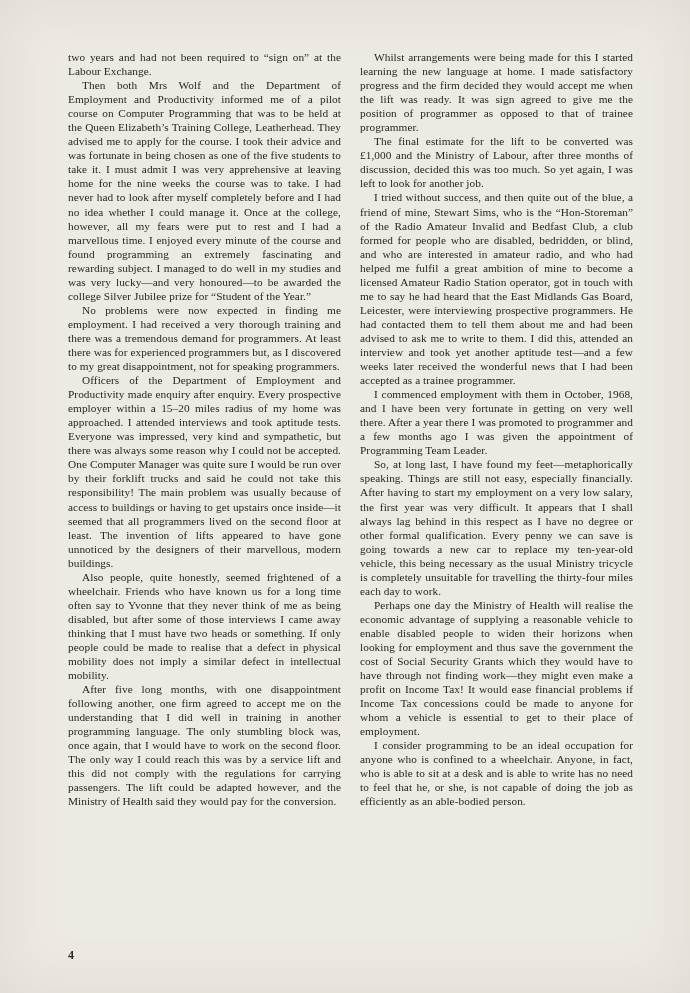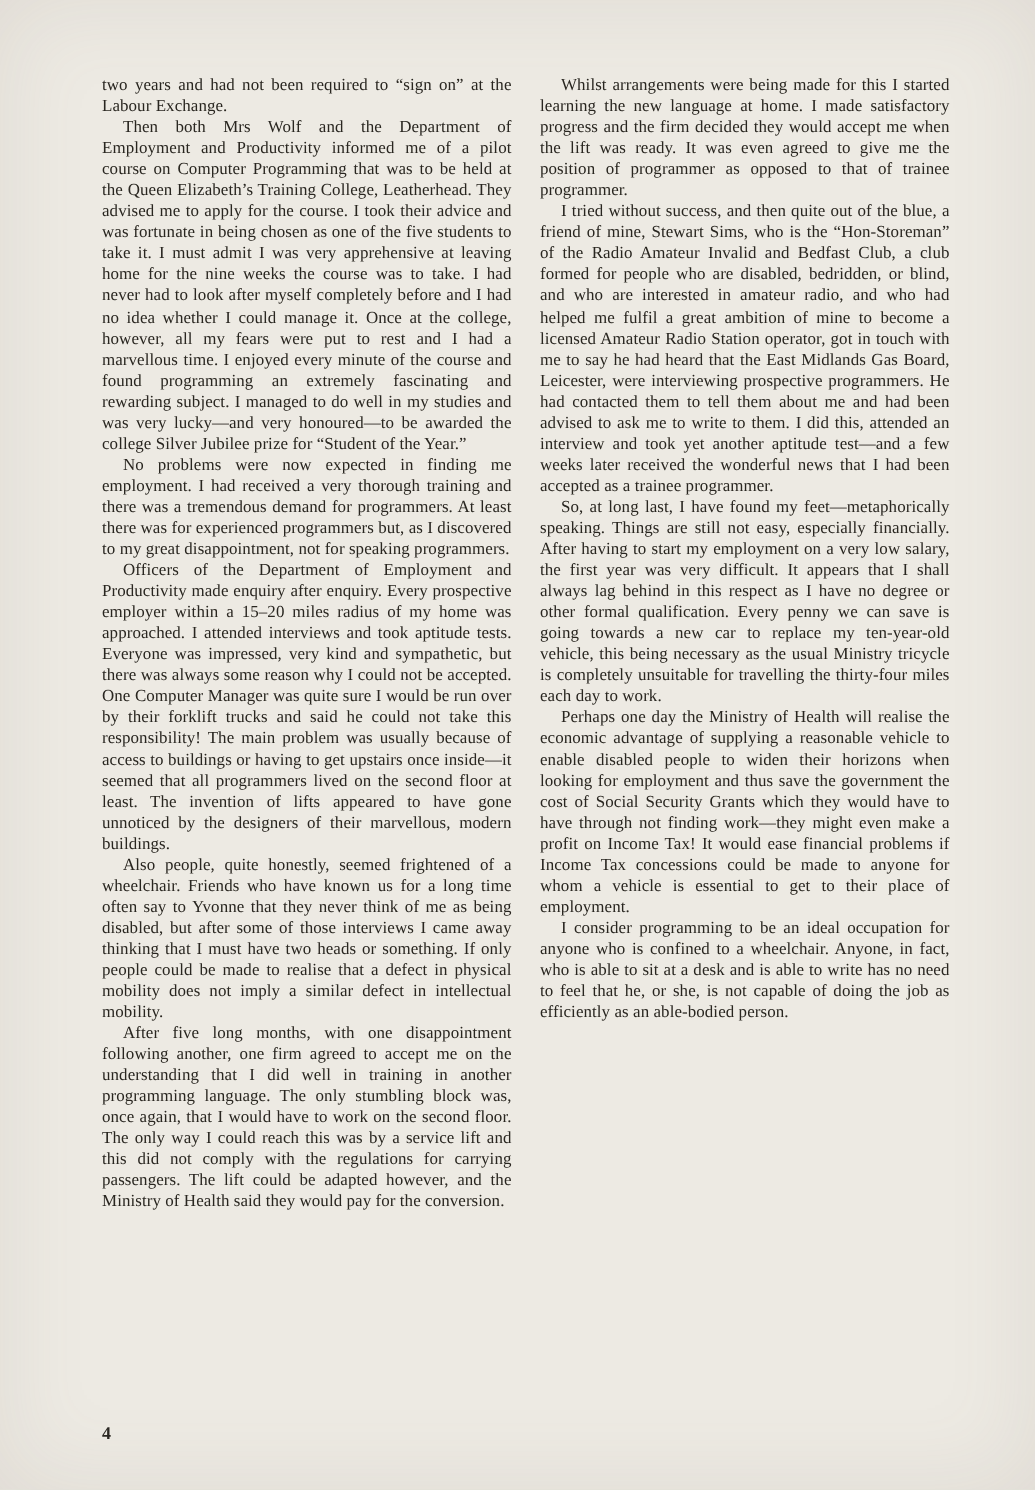--- a/index.html
+++ b/index.html
@@ -55,21 +55,23 @@
   <div class="columns">
     <div class="col col-left">
       <p>two years and had not been required to “sign on” at the Labour Exchange.</p>
       <p>Then both Mrs Wolf and the Department of Employment and Productivity informed me of a pilot course on Computer Programming that was to be held at the Queen Elizabeth’s Training College, Leatherhead.  They advised me to apply for the course.  I took their advice and was fortunate in being chosen as one of the five students to take it. I must admit I was very apprehensive at leaving home for the nine weeks the course was to take. I had never had to look after myself completely before and I had no idea whether I could manage it. Once at the college, however, all my fears were put to rest and I had a marvellous time.  I enjoyed every minute of the course and found programming an extremely fascinating and rewarding subject.  I managed to do well in my studies and was very lucky—and very honoured—to be awarded the college Silver Jubilee prize for “Student of the Year.”</p>
       <p>No problems were now expected in finding me employment.  I had received a very thorough training and there was a tremendous demand for programmers.  At least there was for experienced programmers but, as I discovered to my great disappointment, not for speaking programmers.</p>
       <p>Officers of the Department of Employment and Productivity made enquiry after enquiry.  Every prospective employer within a 15–20 miles radius of my home was approached.  I attended interviews and took aptitude tests.  Everyone was impressed, very kind and sympathetic, but there was always some reason why I could not be accepted.  One Computer Manager was quite sure I would be run over by their forklift trucks and said he could not take this responsibility!  The main problem was usually because of access to buildings or having to get upstairs once inside—it seemed that all programmers lived on the second floor at least.  The invention of lifts appeared to have gone unnoticed by the designers of their marvellous, modern buildings.</p>
       <p>Also people, quite honestly, seemed frightened of a wheelchair.  Friends who have known us for a long time often say to Yvonne that they never think of me as being disabled, but after some of those interviews I came away thinking that I must have two heads or something.  If only people could be made to realise that a defect in physical mobility does not imply a similar defect in intellectual mobility.</p>
       <p>After five long months, with one disappointment following another, one firm agreed to accept me on the understanding that I did well in training in another programming language.  The only stumbling block was, once again, that I would have to work on the second floor.  The only way I could reach this was by a service lift and this did not comply with the regulations for carrying passengers. The lift could be adapted however, and the Ministry of Health said they would pay for the conversion.</p>
     </div>
     <div class="col col-right">
-      <p>Whilst arrangements were being made for this I started learning the new language at home.  I made satisfactory progress and the firm decided they would accept me when the lift was ready.  It was even agreed to give me the position of programmer as opposed to that of trainee programmer.</p>
+      <p>Whilst arrangements were being made for this I started learning the new language at home.  I made satisfactory progress and the firm decided they would accept me when the lift was ready.  It was sign agreed to give me the position of programmer as opposed to that of trainee programmer.</p>
+      <p>The final estimate for the lift to be converted was £1,000 and the Ministry of Labour, after three months of discussion, decided this was too much. So yet again, I was left to look for another job.</p>
       <p>I tried without success, and then quite out of the blue, a friend of mine, Stewart Sims, who is the “Hon-Storeman” of the Radio Amateur Invalid and Bedfast Club, a club formed for people who are disabled, bedridden, or blind, and who are interested in amateur radio, and who had helped me fulfil a great ambition of mine to become a licensed Amateur Radio Station operator, got in touch with me to say he had heard that the East Midlands Gas Board, Leicester, were interviewing prospective programmers.  He had contacted them to tell them about me and had been advised to ask me to write to them. I did this, attended an interview and took yet another aptitude test—and a few weeks later received the wonderful news that I had been accepted as a trainee programmer.</p>
+      <p>I commenced employment with them in October, 1968, and I have been very fortunate in getting on very well there.  After a year there I was promoted to programmer and a few months ago I was given the appointment of Programming Team Leader.</p>
       <p>So, at long last, I have found my feet—metaphorically speaking.  Things are still not easy, especially financially.  After having to start my employment on a very low salary, the first year was very difficult.  It appears that I shall always lag behind in this respect as I have no degree or other formal qualification.  Every penny we can save is going towards a new car to replace my ten-year-old vehicle, this being necessary as the usual Ministry tricycle is completely unsuitable for travelling the thirty-four miles each day to work.</p>
       <p>Perhaps one day the Ministry of Health will realise the economic advantage of supplying a reasonable vehicle to enable disabled people to widen their horizons when looking for employment and thus save the government the cost of Social Security Grants which they would have to have through not finding work—they might even make a profit on Income Tax!  It would ease financial problems if Income Tax concessions could be made to anyone for whom a vehicle is essential to get to their place of employment.</p>
       <p>I consider programming to be an ideal occupation for anyone who is confined to a wheelchair.  Anyone, in fact, who is able to sit at a desk and is able to write has no need to feel that he, or she, is not capable of doing the job as efficiently as an able-bodied person.</p>
     </div>
   </div>
   <div class="page-number">4</div>
 </div>
 
 </body></html>

